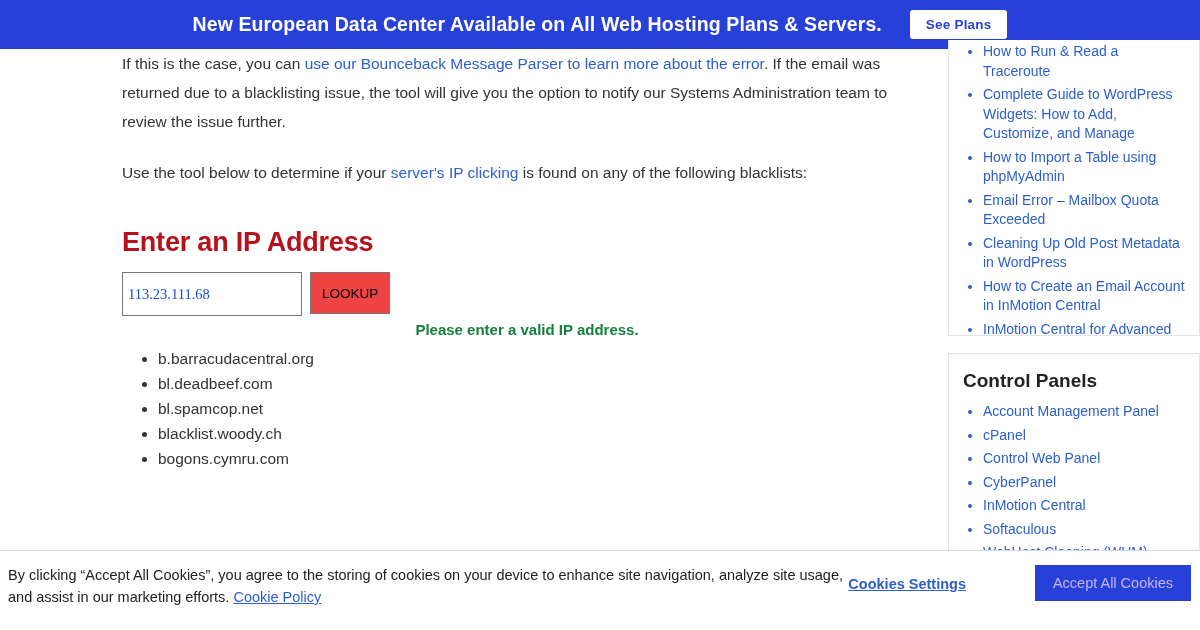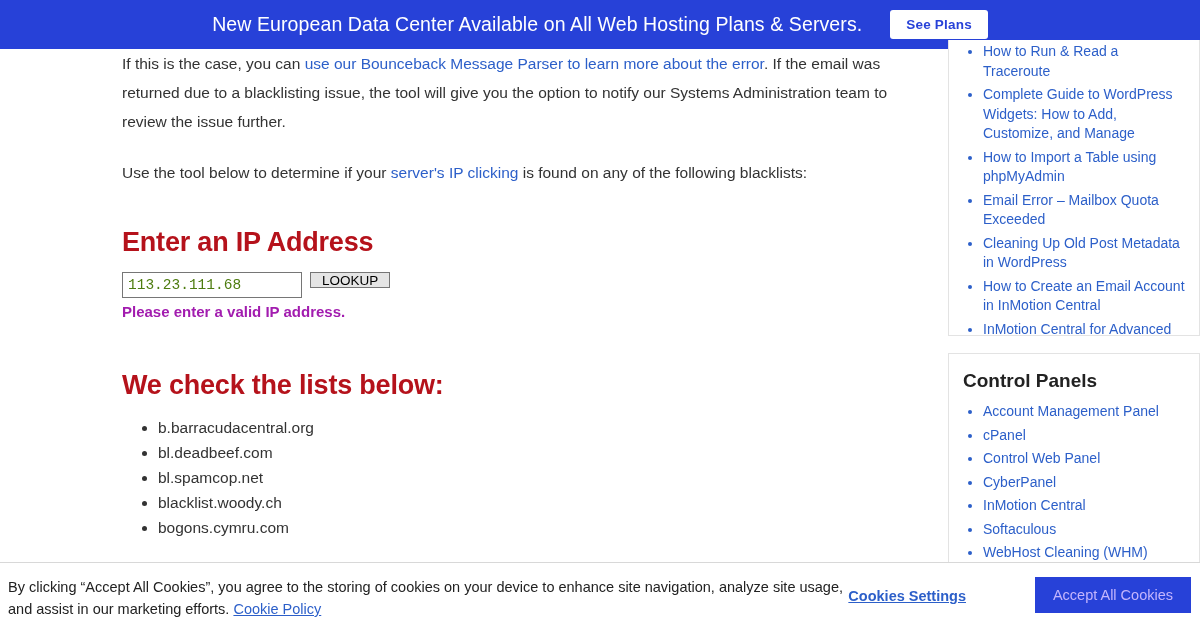--- a/index.html
+++ b/index.html
@@ -24,21 +24,21 @@
     width: 1200px; height: 49px;
     background: #2741d8;
     display: flex;
     align-items: center;
     justify-content: center;
     gap: 28px;
   }
   .promo-text {
     color: #ffffff;
     font-size: 19.5px;
-    font-weight: normal;
+    font-weight: bold;
     letter-spacing: 0.1px;
     white-space: nowrap;
   }
   .promo-btn {
     background: #ffffff;
     color: #2741d8;
     border: none;
     border-radius: 3px;
     font-size: 13.5px;
     font-weight: bold;
@@ -83,43 +83,44 @@
   }
 
   .lookup-row {
     display: flex;
     align-items: stretch;
     gap: 8px;
     margin-top: 2px;
   }
   .ip-input {
     width: 180px;
-    height: 26px;
+    height: 44px;
     border: 1px solid #767676;
     background: #ffffff;
     font-size: 14.5px;
     padding: 2px 5px;
-    color: #4d7c0f;
-    font-family: Liberation Mono, monospace;
+    color: #1d4ed8;
+    font-family: Liberation Serif, serif;
   }
   .lookup-btn {
-    height: 16px;
+    height: 42px;
     padding: 0 11px;
     border: 1px solid #767676;
-    background: #e5e5e5;
+    background: #ef4444;
     font-size: 13.5px;
     color: #000;
     cursor: pointer;
     font-family: "Liberation Sans", sans-serif;
   }
   .validation-msg {
     margin-top: 5px;
     font-size: 15px;
     font-weight: bold;
-    color: #a21caf;
+    color: #15803d;
+    text-align: center;
   }
 
   ul.blacklists {
     margin: 8px 0 0 0;
     padding-left: 36px;
     list-style: disc;
   }
   ul.blacklists li {
     font-size: 15.5px;
     line-height: 25px;
@@ -156,21 +157,21 @@
     line-height: 19.5px;
     margin-bottom: 4px;
     color: #2c5fc9;
   }
   .side-card ul li a { color: #2c5fc9; text-decoration: none; }
   .side-card ul li::marker { color: #2c5fc9; }
 
   
   .cookie-bar {
     position: absolute;
-    left: 0; bottom: 0;
+    left: 0; bottom: 12px;
     width: 1200px;
     height: 68px;
     background: #ffffff;
     border-top: 1px solid #d8d8d8;
     display: flex;
     align-items: center;
   }
   .cookie-text {
     position: absolute;
     left: 8px; top: 13px;
@@ -235,21 +236,20 @@
       </div>
 
       <h2 class="section-title" style="margin-top:40px;">Enter an IP Address</h2>
 
       <div class="lookup-row">
         <input class="ip-input" type="text" value="113.23.111.68" style="">
         <button class="lookup-btn">LOOKUP</button>
       </div>
       <div class="validation-msg">Please enter a valid IP address.</div>
 
-      <h2 class="section-title" style="margin-top:50px;">We check the lists below:</h2>
 
       <ul class="blacklists">
         <li>b.barracudacentral.org</li>
         <li>bl.deadbeef.com</li>
         <li>bl.spamcop.net</li>
         <li>blacklist.woody.ch</li>
         <li>bogons.cymru.com</li>
       </ul>
     </div>
 

